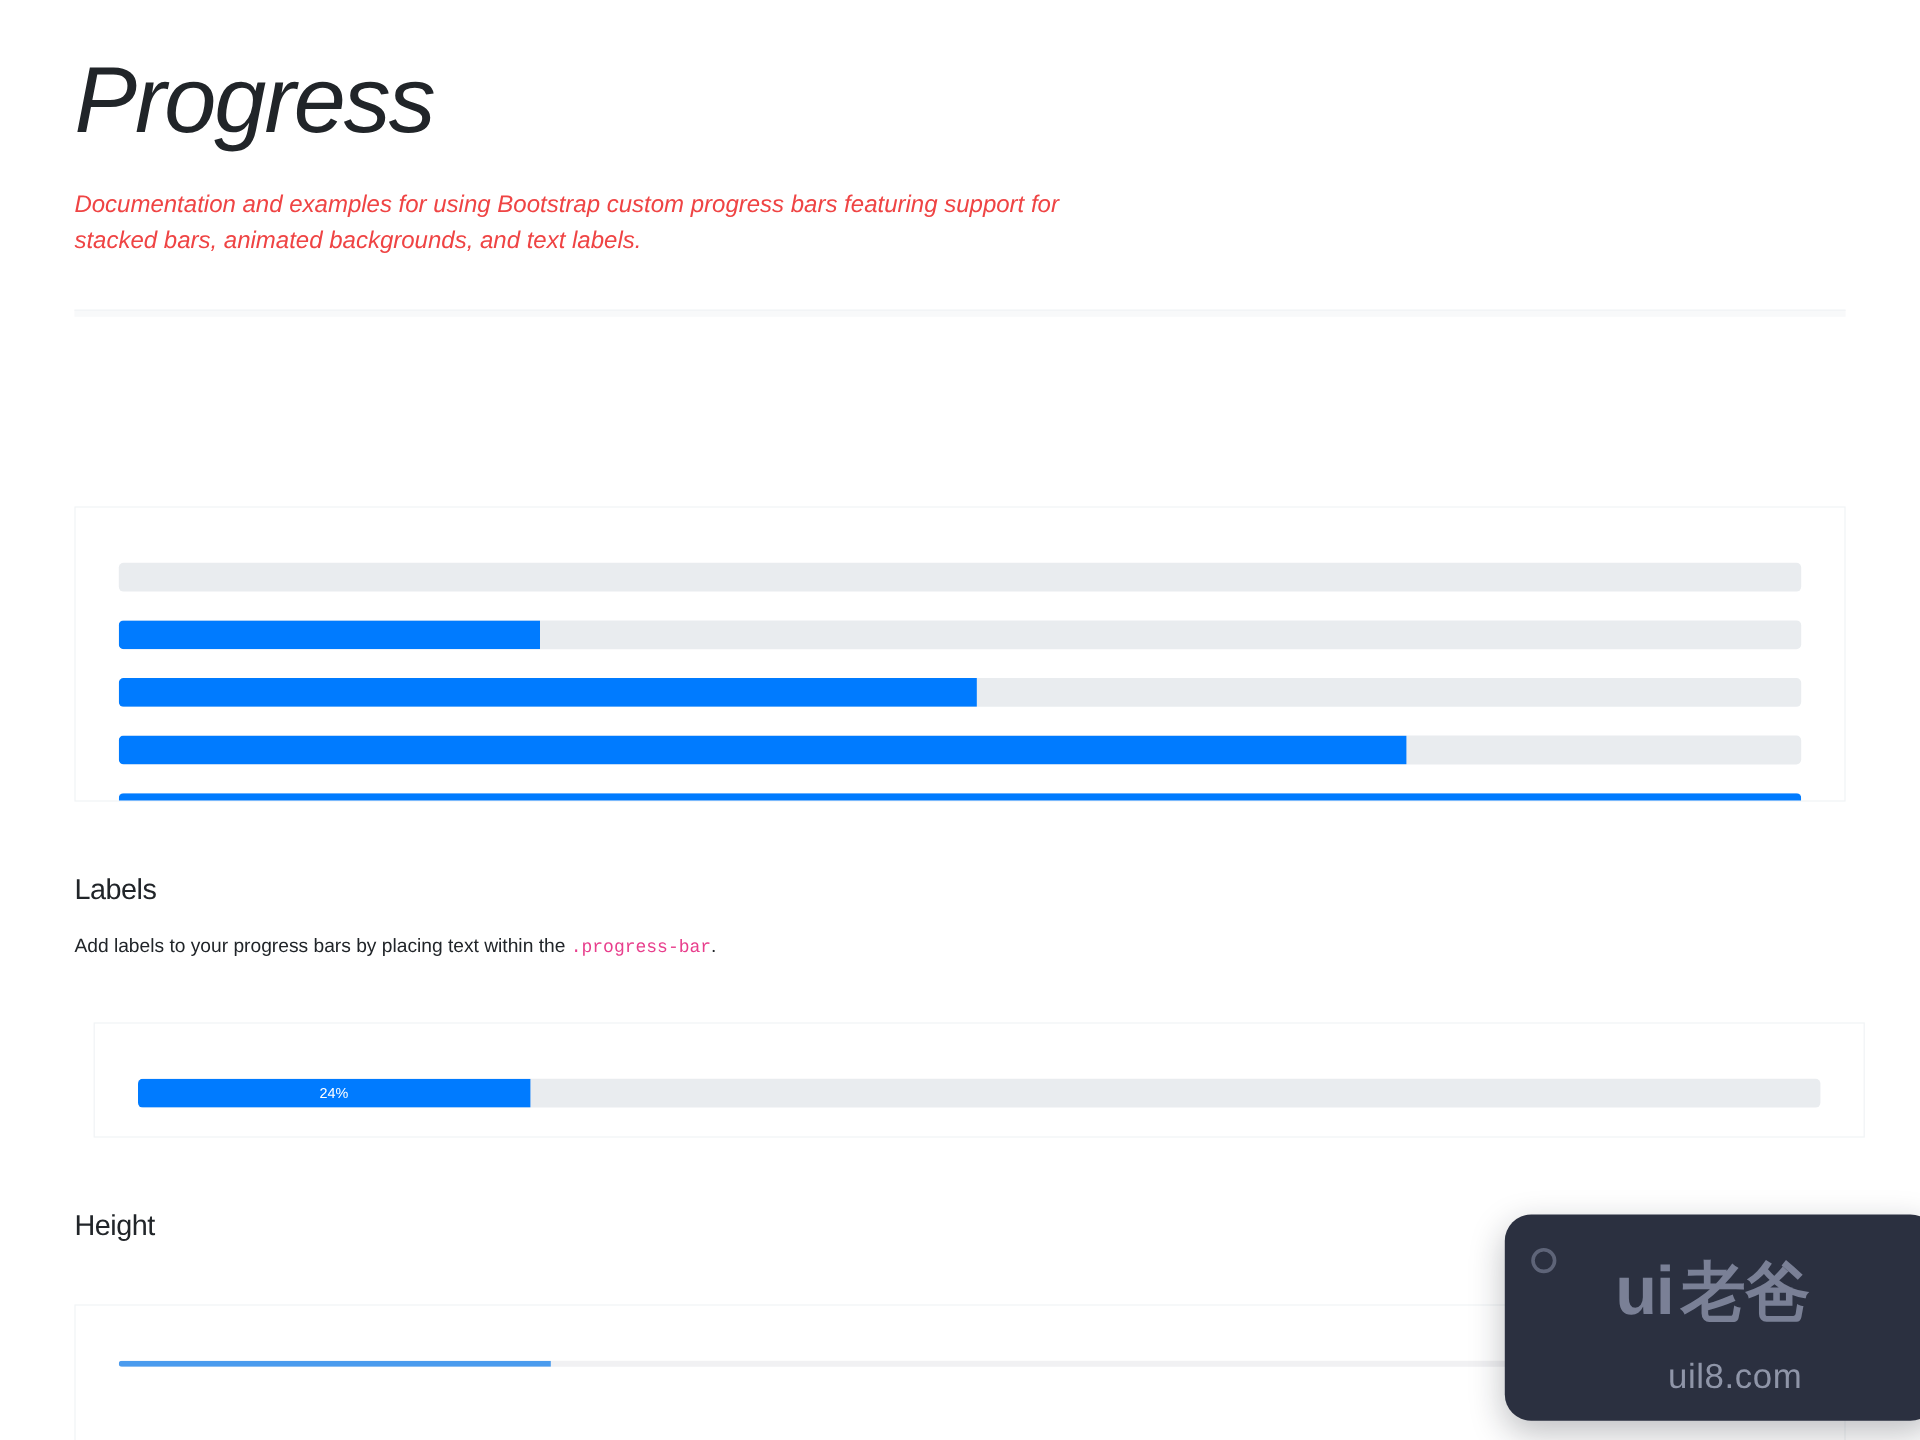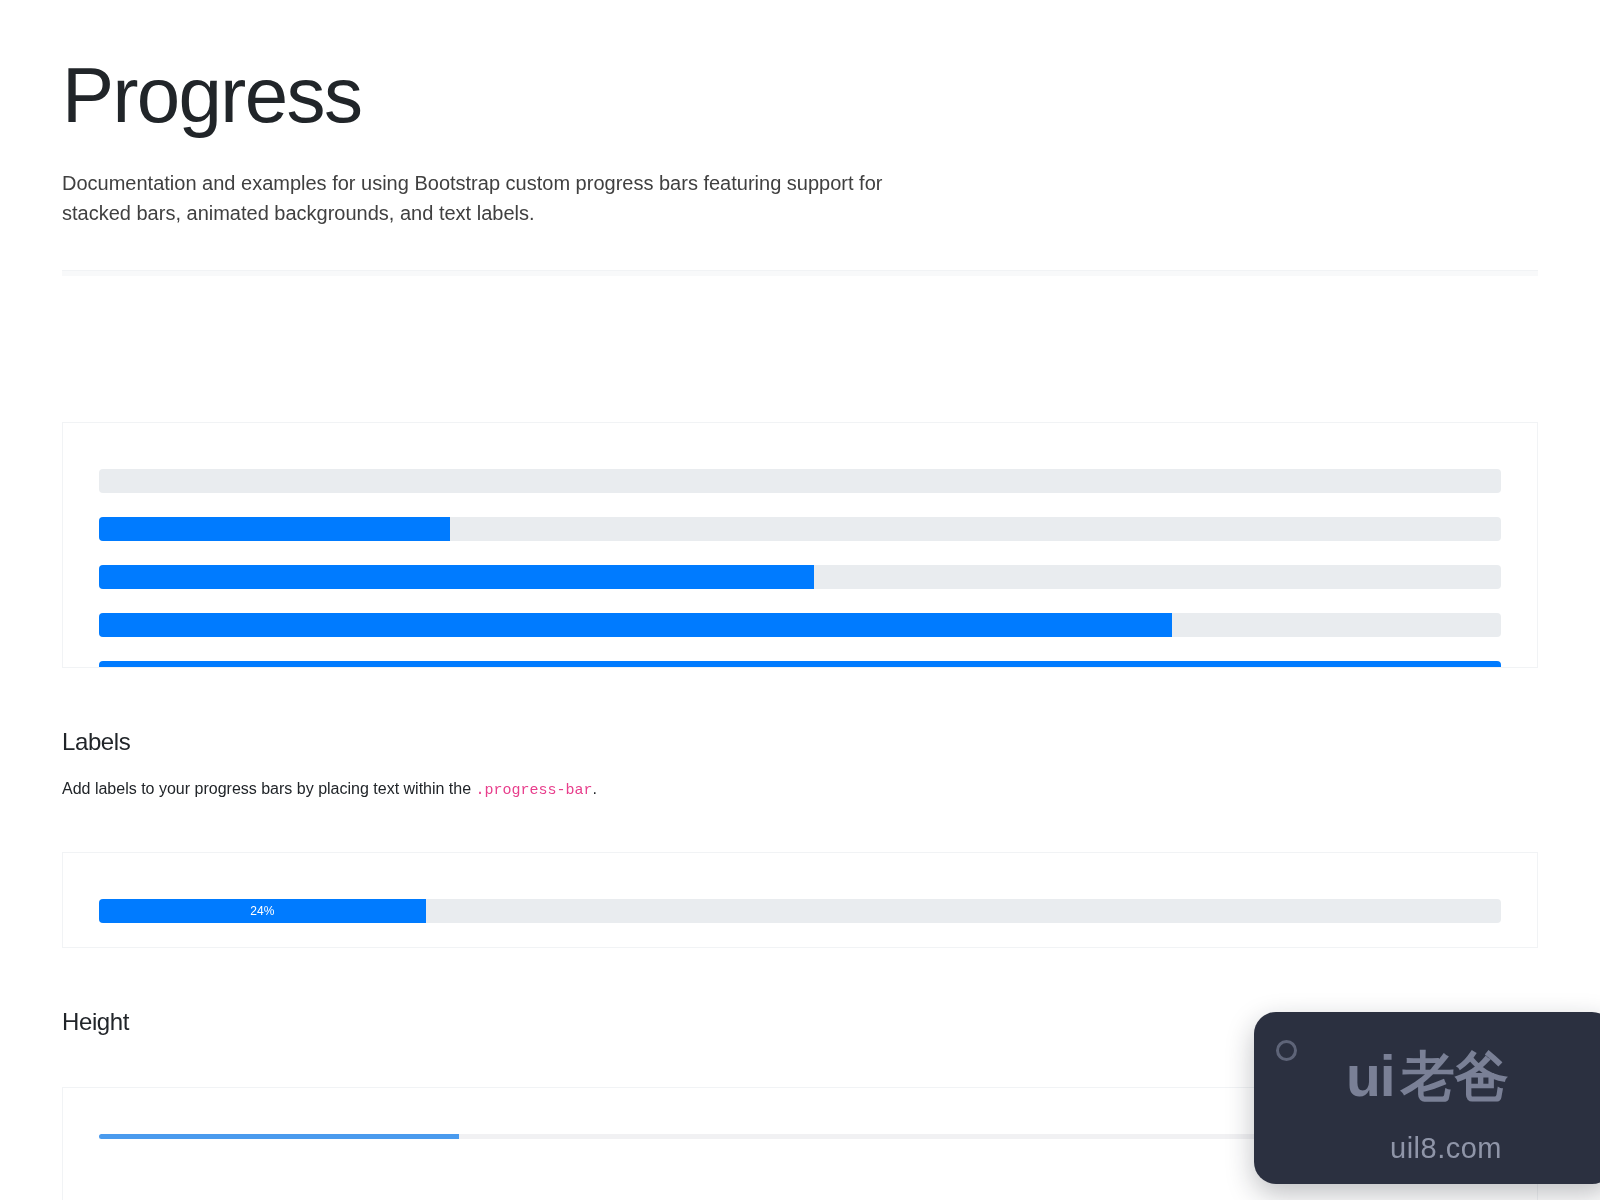--- a/index.html
+++ b/index.html
@@ -24,37 +24,38 @@
     height: 1200px;
     overflow: hidden;
   }
 
   .content {
     padding: 0 62px;
   }
 
   
   .masthead {
-    padding-top: 56px;
+    padding-top: 44px;
+    font-style: italic;
   }
 
   .page-title {
     font-size: 78px;
     line-height: 1.0;
     font-weight: 400;
     letter-spacing: -1.6px;
     color: #212529;
     margin-bottom: 34px;
   }
 
   .page-lead {
     font-size: 20px;
     line-height: 1.5;
     font-weight: 400;
-    color: #404040;
+    color: #ef4444;
     max-width: 880px;
   }
 
   .masthead-divider {
     margin-top: 42px;
     height: 6px;
     background: #f8f9fa;
     border-top: 1px solid #f1f3f5;
     width: 1476px;
   }
@@ -179,21 +180,21 @@
     display: flex;
     align-items: center;
     color: #7a8096;
     font-size: 57px;
     font-weight: 700;
     line-height: 1;
     letter-spacing: -1px;
   }
 
   .watermark-logo .cjk {
-    font-family: Liberation Serif, serif;
+    font-family: Liberation Sans, sans-serif;
     font-size: 54px;
     margin-left: 6px;
     letter-spacing: 0;
   }
 
   .watermark-url {
     position: absolute;
     left: 0;
     right: 0;
     top: 120px;
@@ -242,21 +243,21 @@
 
     </div>
   </div>
 
   <div class="block-labels">
     <h2 class="section-heading">Labels</h2>
     <p class="section-text">
       <span>Add labels to your progress bars by placing text within the </span><code class="inline-code">.progress-bar</code><span>.</span>
     </p>
 
-    <div class="bd-example labels-card" style="margin-top:50px;">
+    <div class="bd-example labels-card" style="margin-top:50px;margin-left:16px;">
       <div class="progress">
         <div class="progress-bar" style="width:23.3%">24%</div>
       </div>
     </div>
   </div>
 
   <div class="block-height">
     <h2 class="section-heading">Height</h2>
 
     <div class="bd-example height-card" style="margin-top:50px;">

